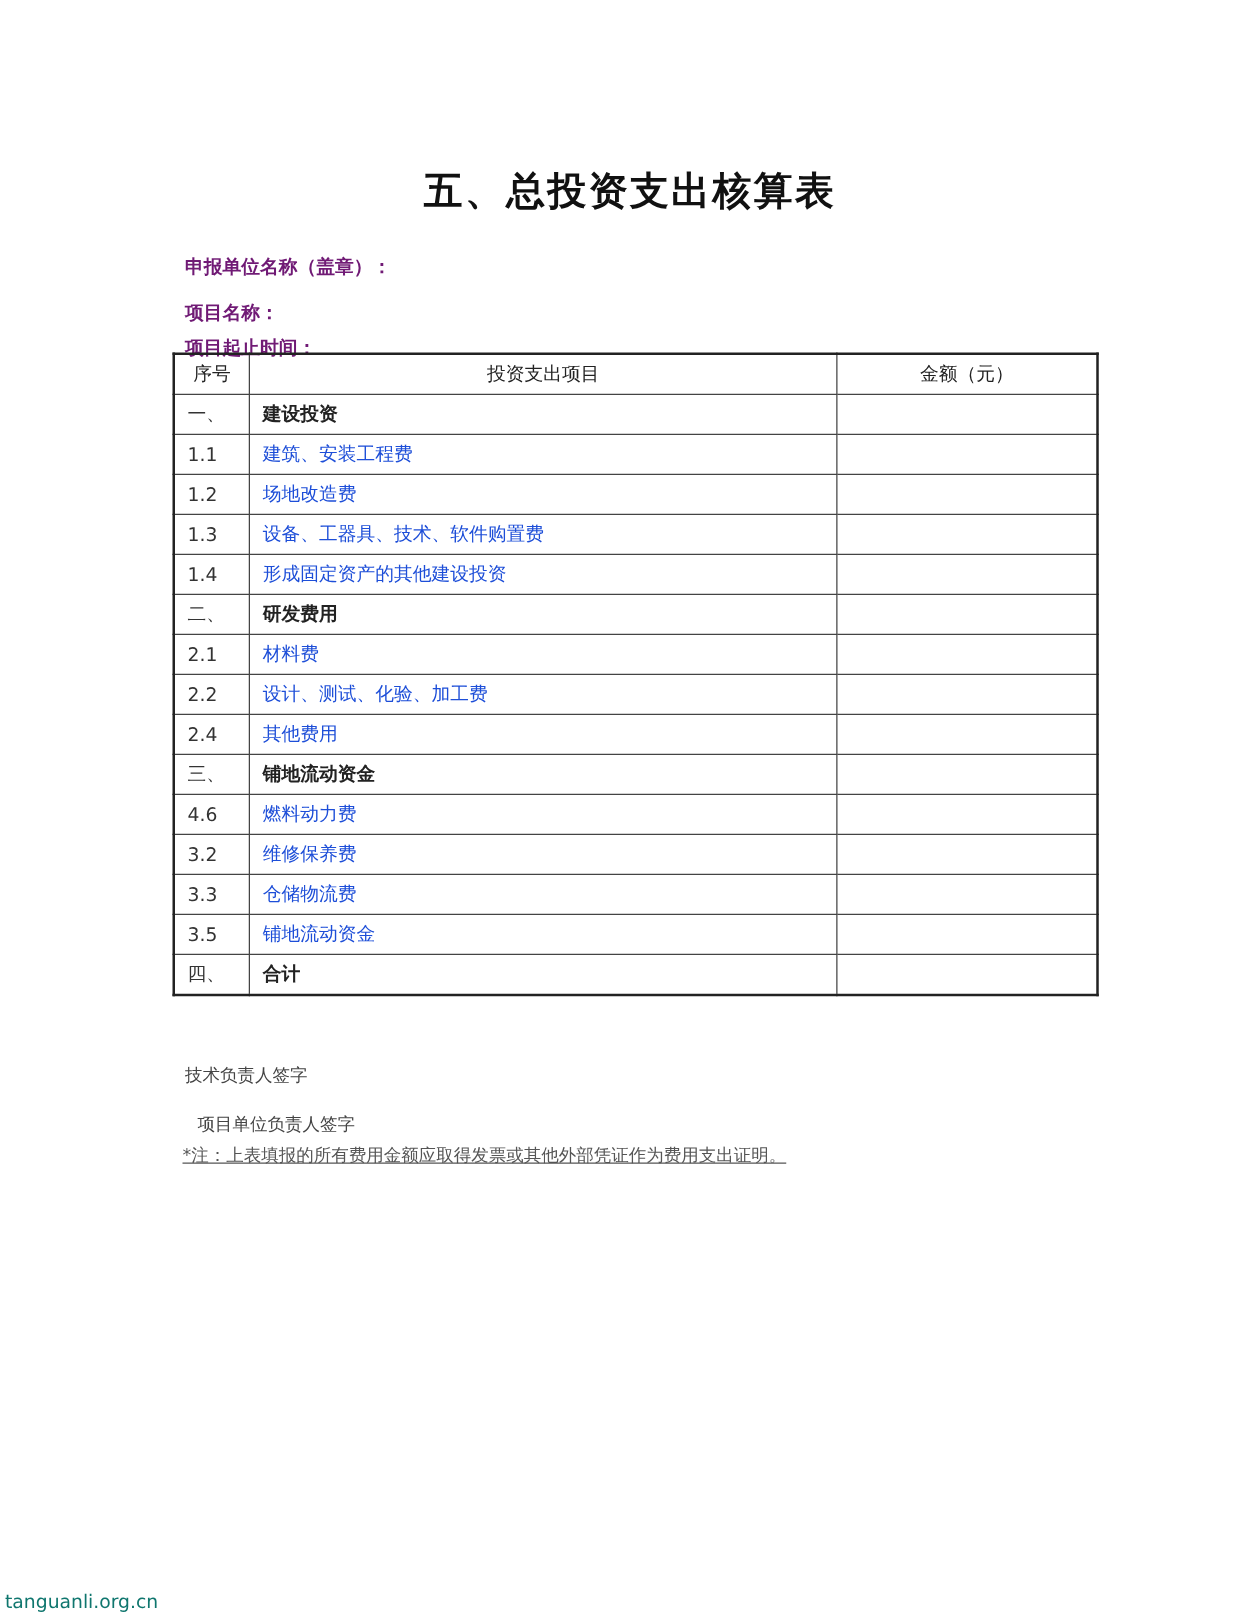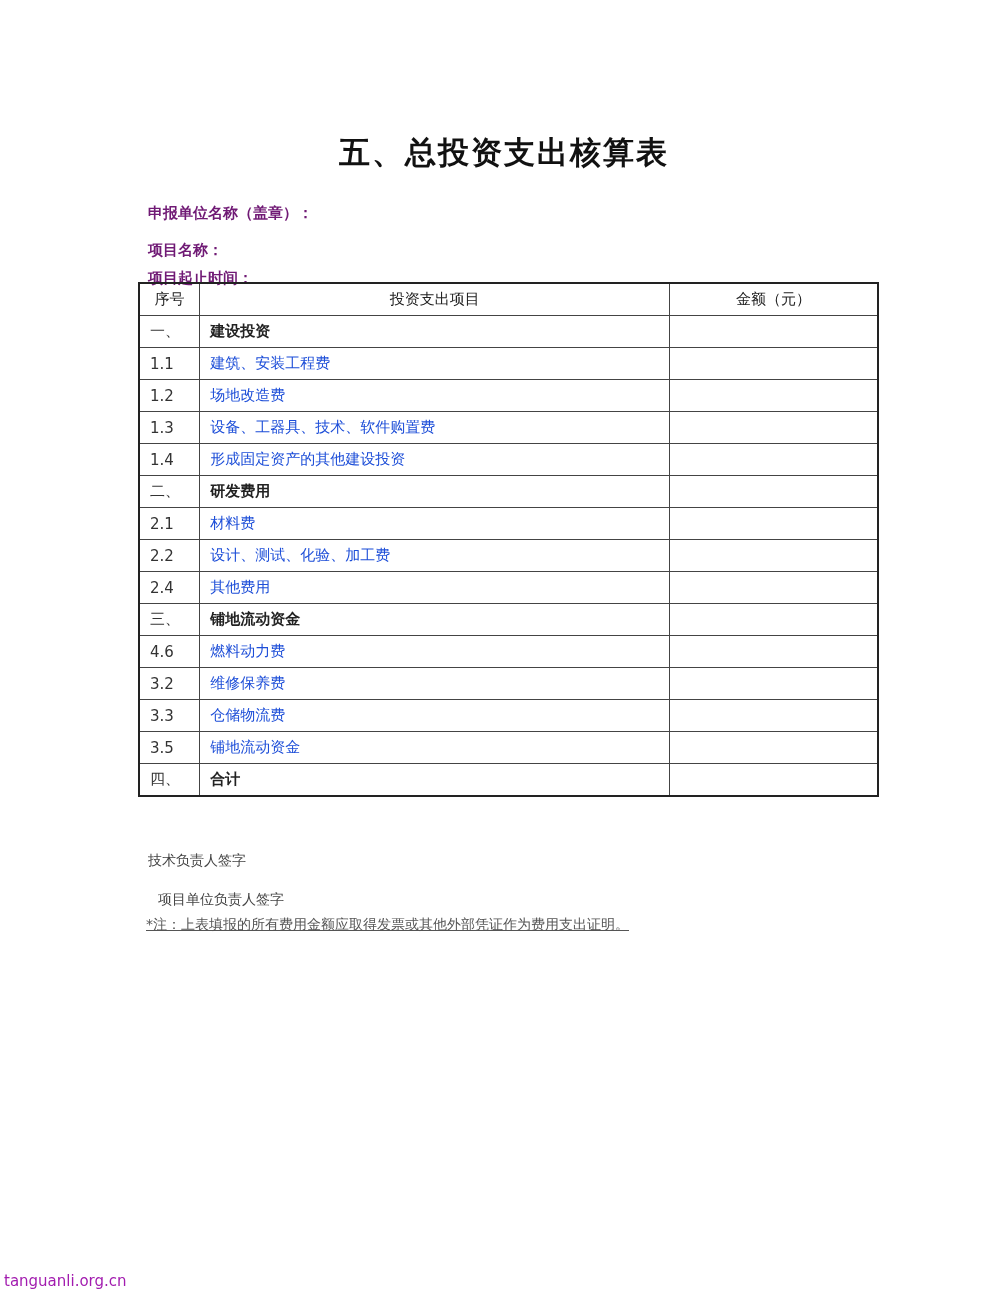--- a/index.html
+++ b/index.html
@@ -20,21 +20,21 @@
   table.main col.c3 { width: 219px; }
   td.seq { padding-left: 10px !important; color: #333; }
   td.item { padding-left: 10px !important; color: #1d4ed8; }
   tr.head td { text-align: center; color: #222; }
   tr.head td.seq { text-align: center; padding-left: 0 !important; }
   tr.section td.item { font-weight: bold; color: #222; }
   .sig { position: absolute; left: 148px; font-size: 14px; color: #444; }
   .sig1 { top: 852px; }
   .sig2 { top: 891px; margin-left: 10px; }
   .note { position: absolute; left: 146px; top: 916px; font-size: 14px; color: #555; text-decoration: underline; }
-  .watermark { position: absolute; left: 4px; top: 1272px; font-size: 15px; color: #a21caf;
+  .watermark { position: absolute; left: 4px; top: 1272px; font-size: 15px; color: #0f766e;
                font-family: "DejaVu Sans", sans-serif; }
 </style>
 </head>
 <body>
 
 <div class="title">五、总投资支出核算表</div>
 
 <div class="meta meta1">申报单位名称（盖章）：</div>
 <div class="meta meta2">项目名称：</div>
 <div class="meta meta3">项目起止时间：</div>

